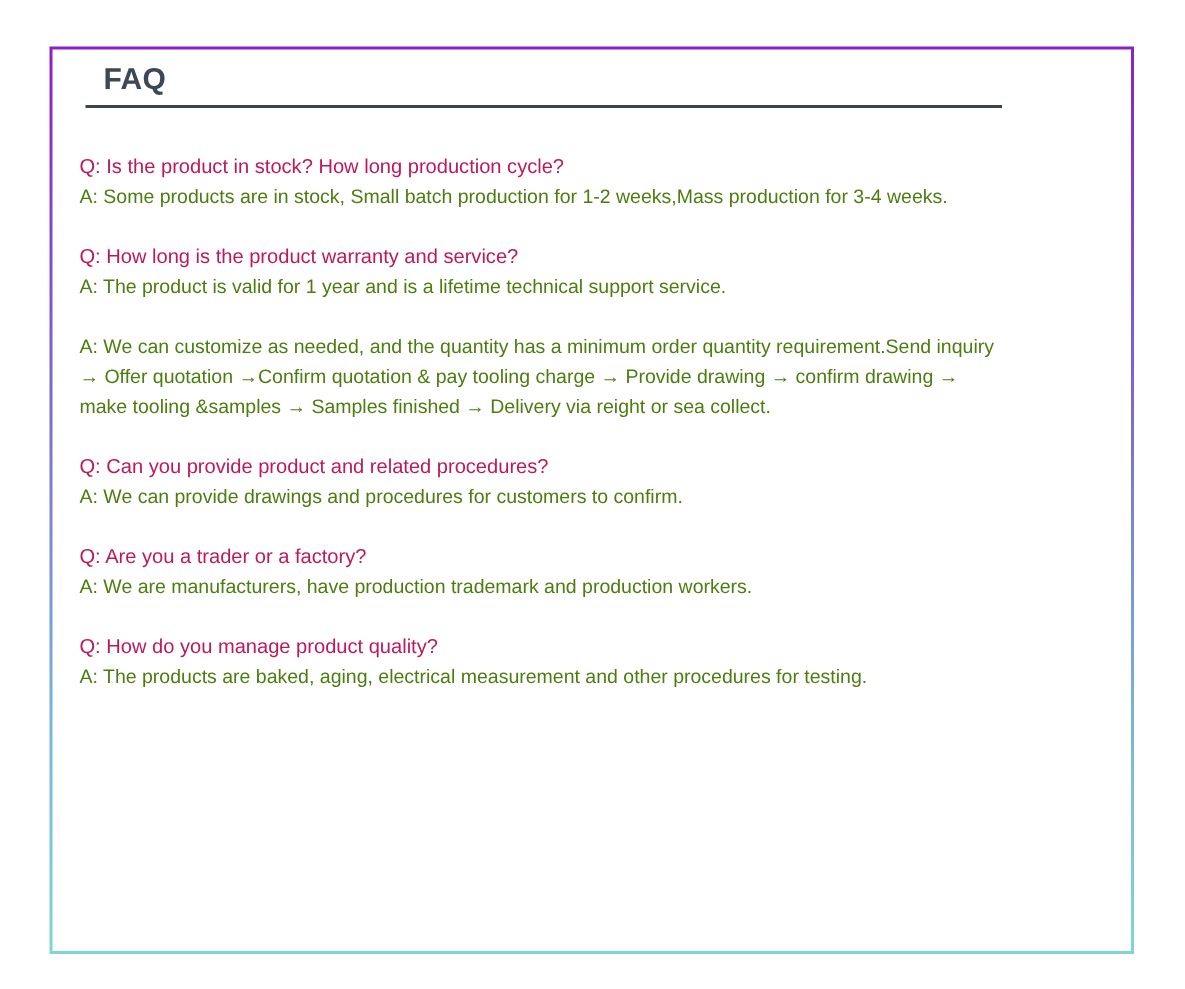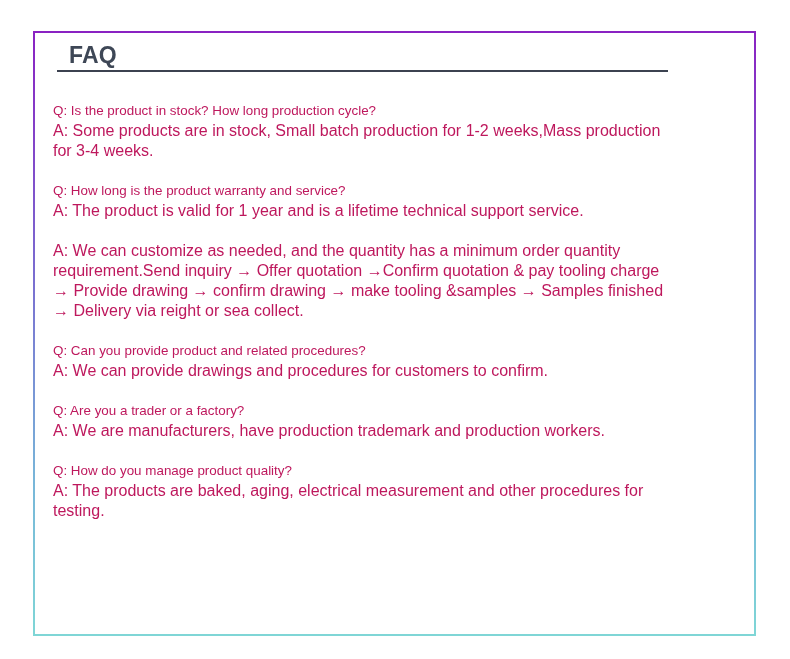--- a/index.html
+++ b/index.html
@@ -27,21 +27,21 @@
     .faq-inner {
       width: 100%;
       height: 100%;
       background: #ffffff;
       position: relative;
     }
     .faq-title {
       position: absolute;
       left: 34px;
       top: 9px;
-      font-size: 23px;
+      font-size: 20px;
       font-weight: bold;
       color: #3e4756;
       margin: 0;
       letter-spacing: 0.2px;
     }
     .faq-divider {
       position: absolute;
       left: 22px;
       top: 37px;
       width: 611px;
@@ -57,22 +57,22 @@
     .qa {
       margin: 0 0 20px 0;
     }
     .q {
       color: #be185d;
       font-size: 13.4px;
       line-height: 20px;
       display: block;
     }
     .a {
-      color: #be185d;
-      font-size: 16px;
+      color: #4d7c0f;
+      font-size: 13px;
       line-height: 20px;
       display: block;
     }
   </style>
 </head>
 <body>
 
 <div class="faq-box">
   <div class="faq-inner">
     <h2 class="faq-title">FAQ</h2>

